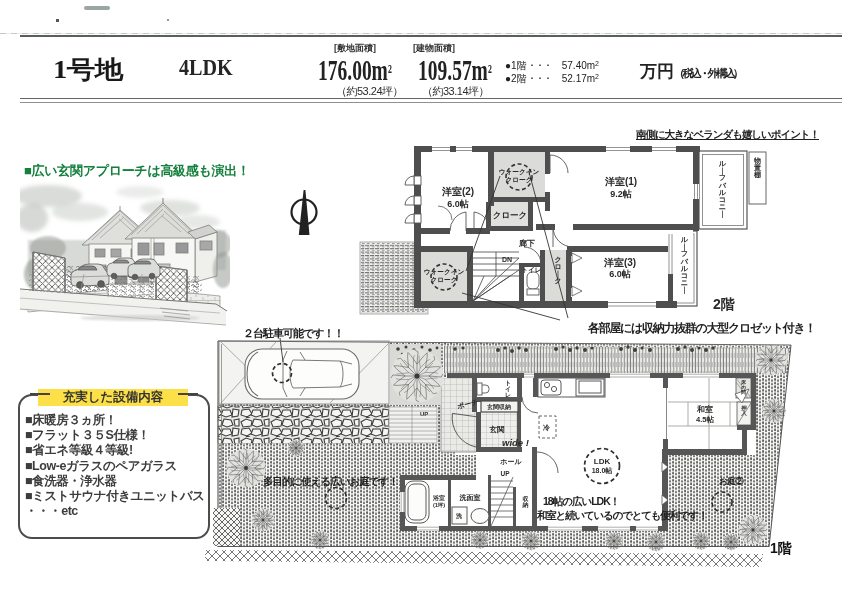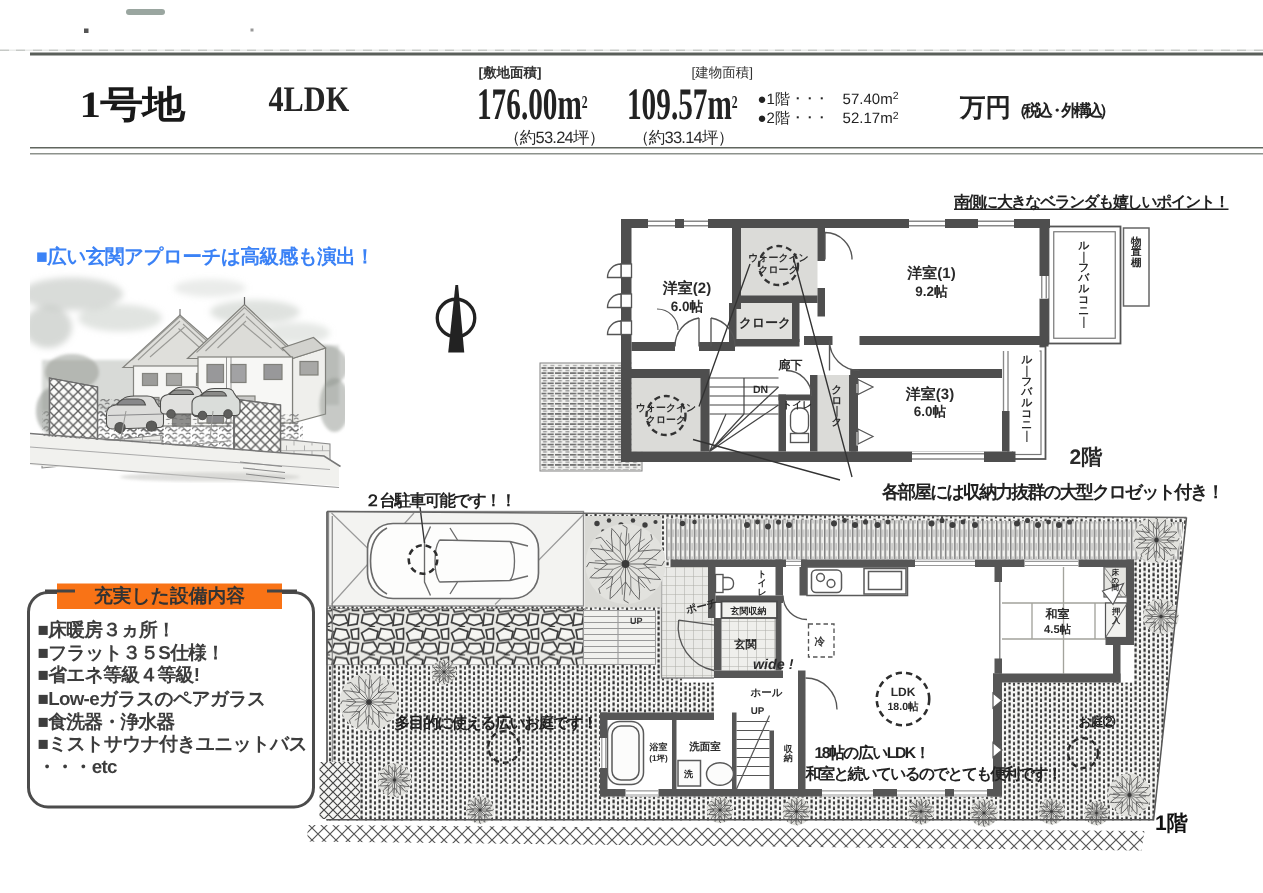--- a/index.html
+++ b/index.html
@@ -18,34 +18,34 @@
 
 <div class="abs" style="left:0px;top:33px;width:842px;height:1px;background:repeating-linear-gradient(90deg,#b8bcb8 0 6px,#e4e6e4 6px 11px);opacity:.8"></div>
 
 <div class="abs" style="left:20px;top:35px;width:822px;height:1.6px;background:#5a5f5a;"></div>
 <div class="abs" style="left:20px;top:98px;width:822px;height:1.4px;background:#61665f;"></div>
 <div class="abs" style="left:20px;top:102px;width:822px;height:1.2px;background:#8d928c;"></div>
 
 <div class="abs serif" style="left:53px;top:53px;font-size:27px;font-weight:bold;letter-spacing:-0.5px;color:#191919;transform:scale(1.06,.92);transform-origin:left top;">1号地</div>
 <div class="abs serif" style="left:179px;top:54px;font-size:24px;font-weight:bold;color:#252525;transform:scale(.84,1);transform-origin:left top;">4LDK</div>
 
-<div class="abs" style="left:319px;top:42px;font-size:9px;font-weight:bold;color:#333;">[敷地面積]</div>
+<div class="abs" style="left:334px;top:42px;font-size:9px;font-weight:bold;color:#333;">[敷地面積]</div>
 <div class="abs serif" style="left:318px;top:53px;font-size:30px;font-weight:bold;color:#222;transform:scale(.65,1);transform-origin:left top;">176.00m<span style="font-size:12px;vertical-align:7px;">2</span></div>
 <div class="abs" style="left:320px;top:84px;font-size:11px;letter-spacing:-.5px;color:#2a2a2a;margin-left:16px;">（約53.24坪）</div>
 
-<div class="abs" style="left:413px;top:42px;font-size:9px;font-weight:normal;color:#333;margin-left:48px;">[建物面積]</div>
+<div class="abs" style="left:413px;top:42px;font-size:9px;font-weight:bold;color:#333;">[建物面積]</div>
 <div class="abs serif" style="left:418px;top:53px;font-size:30px;font-weight:bold;color:#222;transform:scale(.65,1);transform-origin:left top;">109.57m<span style="font-size:12px;vertical-align:7px;">2</span></div>
 <div class="abs" style="left:422px;top:84px;font-size:11px;letter-spacing:-.5px;color:#2a2a2a;">（約33.14坪）</div>
 
 <div class="abs" style="left:505px;top:59px;font-size:10px;color:#222;">●1階 <span style="letter-spacing:3px;">･･･</span>&nbsp;&nbsp; 57.40m<span style="font-size:7px;vertical-align:3px;">2</span></div>
 <div class="abs" style="left:505px;top:72px;font-size:10px;color:#222;">●2階 <span style="letter-spacing:3px;">･･･</span>&nbsp;&nbsp; 52.17m<span style="font-size:7px;vertical-align:3px;">2</span></div>
 
 <div class="abs serif" style="left:640px;top:60px;font-size:17px;font-weight:bold;color:#222;">万円<span style="font-size:11px;font-weight:bold;letter-spacing:-2.6px;">（税込・外構込）</span></div>
 
-<div class="abs" style="left:24px;top:162px;font-size:13px;letter-spacing:-0.3px;font-weight:bold;color:#3b82f6;text-align:right;">■広い玄関アプローチは高級感も演出！</div>
+<div class="abs" style="left:24px;top:162px;font-size:13px;letter-spacing:-0.3px;font-weight:bold;color:#15803d;text-align:right;">■広い玄関アプローチは高級感も演出！</div>
 
 <svg id="illus" class="abs" style="left:20px;top:178px;" width="210" height="152" viewBox="0 0 210 152">
 <defs>
 <filter id="bl">
           <feGaussianBlur stdDeviation="2.2"></feGaussianBlur>
         </filter>
 <filter id="bl1">
           <feGaussianBlur stdDeviation="1"></feGaussianBlur>
         </filter>
 <pattern id="lat" width="6.4" height="6.4" patternUnits="userSpaceOnUse">
@@ -593,21 +593,21 @@
 <text x="537" y="519" font-size="10.5" letter-spacing="-1.2" fill="#222">和室と続いているのでとても便利です！</text>
 <text x="263" y="485" font-size="10.5" letter-spacing="-1" fill="#222">多目的に使える広いお庭です！</text>
 <text x="719" y="484" font-size="8.5" letter-spacing="-0.5" fill="#222">お庭②</text>
 <text x="502" y="446" font-size="9.5" font-style="italic" letter-spacing="0">wide !</text>
 </g>
 </svg>
 
 <div class="abs" style="left:243px;top:326px;font-size:11px;letter-spacing:-1px;font-weight:bold;color:#222;">２台駐車可能です！！</div>
 
 <div class="abs" style="left:18px;top:394px;width:188px;height:141px;border:2px solid #4c4c4c;border-radius:14px;"></div>
-<div class="abs" style="left:38px;top:389px;width:150px;text-align:center;background:#f97316;font-size:12.5px;font-weight:bold;color:#333;">充実した設備内容</div>
+<div class="abs" style="left:38px;top:389px;width:150px;text-align:center;background:#fde047;font-size:12.5px;font-weight:bold;color:#333;">充実した設備内容</div>
 <div class="abs" style="left:30px;top:393px;width:20px;height:2px;background:#444;"></div>
 <div class="abs" style="left:178px;top:393px;width:20px;height:2px;background:#444;"></div>
 <div class="abs" style="left:25px;top:413px;font-size:12.5px;letter-spacing:-0.45px;font-weight:bold;color:#3d3d3d;line-height:15.2px;">
 ■床暖房３ヵ所！<br>
 ■フラット３５S仕様！<br>
 ■省エネ等級４等級!<br>
 ■Low-eガラスのペアガラス<br>
 ■食洗器・浄水器<br>
 ■ミストサウナ付きユニットバス<br>
 <span style="display:inline-block;width:149px;text-align:left;">・・・etc</span>

